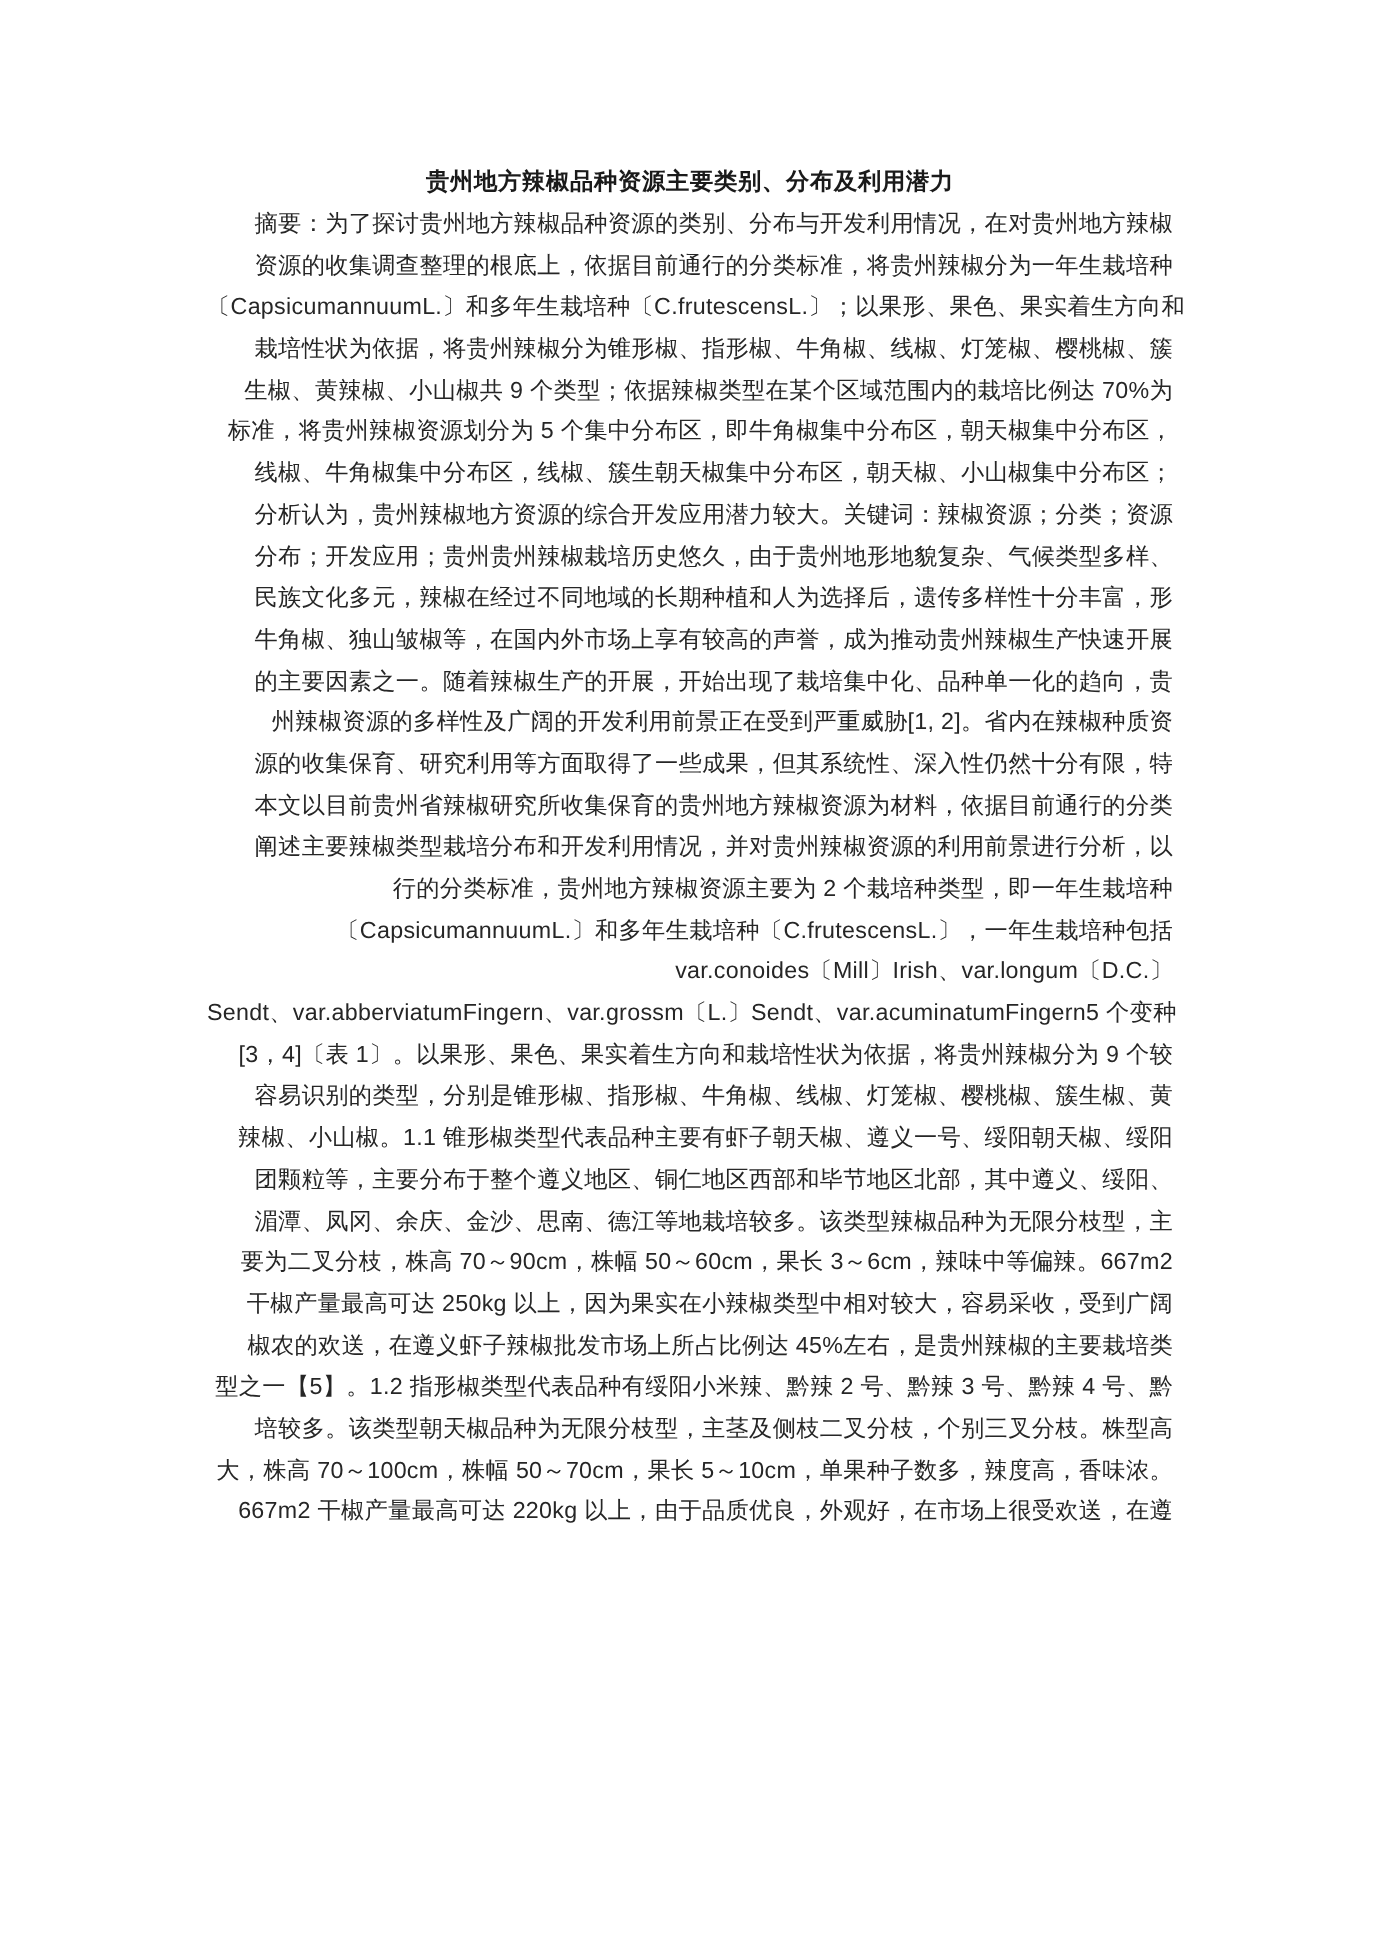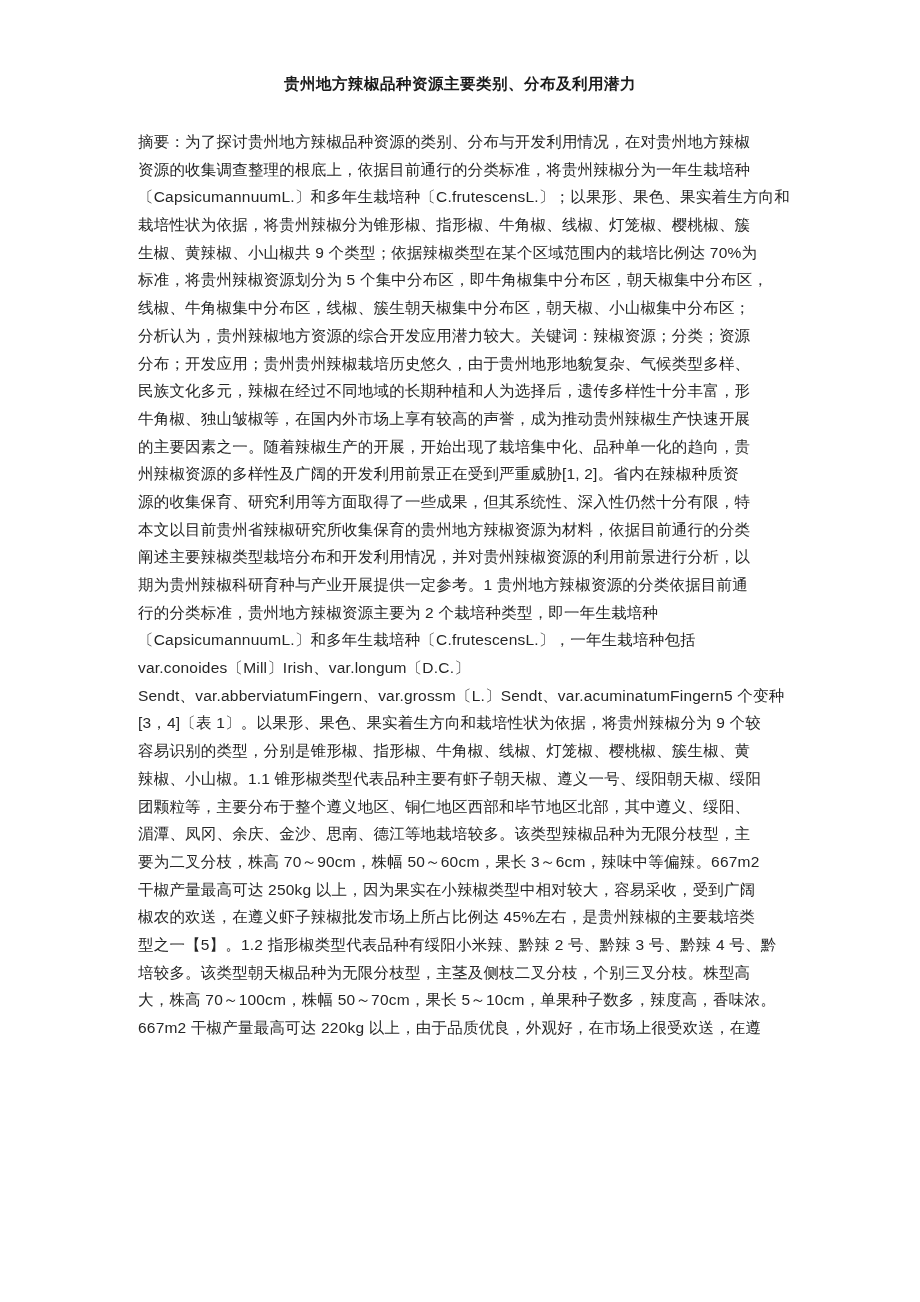--- a/index.html
+++ b/index.html
@@ -11,33 +11,33 @@
     width: 920px;
     height: 1302px;
     overflow: hidden;
     font-family: "Liberation Sans", "DejaVu Sans", sans-serif;
     color: #262626;
   }
   .page {
     box-sizing: border-box;
     width: 920px;
     height: 1302px;
-    padding: 70px 138px 0 138px;
+    padding: 108px 138px 0 138px;
     background: #ffffff;
   }
   .title {
     font-size: 15.5px;
     font-weight: bold;
     text-align: center;
     line-height: 28px;
     color: #1a1a1a;
     letter-spacing: 0.5px;
   }
   .body-text {
-    margin-top: 30px;
+    text-align: right;
   }
   .line {
     font-size: 15.5px;
     line-height: 27.7px;
     height: 27.7px;
     white-space: nowrap;
     letter-spacing: 0.2px;
     color: #262626;
   }
 </style>
@@ -56,21 +56,20 @@
       <div class="line">线椒、牛角椒集中分布区，线椒、簇生朝天椒集中分布区，朝天椒、小山椒集中分布区；</div>
       <div class="line">分析认为，贵州辣椒地方资源的综合开发应用潜力较大。关键词：辣椒资源；分类；资源</div>
       <div class="line">分布；开发应用；贵州贵州辣椒栽培历史悠久，由于贵州地形地貌复杂、气候类型多样、</div>
       <div class="line">民族文化多元，辣椒在经过不同地域的长期种植和人为选择后，遗传多样性十分丰富，形</div>
       <div class="line">牛角椒、独山皱椒等，在国内外市场上享有较高的声誉，成为推动贵州辣椒生产快速开展</div>
       <div class="line">的主要因素之一。随着辣椒生产的开展，开始出现了栽培集中化、品种单一化的趋向，贵</div>
       <div class="line">州辣椒资源的多样性及广阔的开发利用前景正在受到严重威胁[1, 2]。省内在辣椒种质资</div>
       <div class="line">源的收集保育、研究利用等方面取得了一些成果，但其系统性、深入性仍然十分有限，特</div>
       <div class="line">本文以目前贵州省辣椒研究所收集保育的贵州地方辣椒资源为材料，依据目前通行的分类</div>
       <div class="line">阐述主要辣椒类型栽培分布和开发利用情况，并对贵州辣椒资源的利用前景进行分析，以</div>
-      <div class="line">期为贵州辣椒科研育种与产业开展提供一定参考。1 贵州地方辣椒资源的分类依据目前通</div>
       <div class="line">行的分类标准，贵州地方辣椒资源主要为 2 个栽培种类型，即一年生栽培种</div>
       <div class="line">〔CapsicumannuumL.〕和多年生栽培种〔C.frutescensL.〕，一年生栽培种包括</div>
       <div class="line">var.conoides〔Mill〕Irish、var.longum〔D.C.〕</div>
       <div class="line">Sendt、var.abberviatumFingern、var.grossm〔L.〕Sendt、var.acuminatumFingern5 个变种</div>
       <div class="line">[3，4]〔表 1〕。以果形、果色、果实着生方向和栽培性状为依据，将贵州辣椒分为 9 个较</div>
       <div class="line">容易识别的类型，分别是锥形椒、指形椒、牛角椒、线椒、灯笼椒、樱桃椒、簇生椒、黄</div>
       <div class="line">辣椒、小山椒。1.1 锥形椒类型代表品种主要有虾子朝天椒、遵义一号、绥阳朝天椒、绥阳</div>
       <div class="line">团颗粒等，主要分布于整个遵义地区、铜仁地区西部和毕节地区北部，其中遵义、绥阳、</div>
       <div class="line">湄潭、凤冈、余庆、金沙、思南、德江等地栽培较多。该类型辣椒品种为无限分枝型，主</div>
       <div class="line">要为二叉分枝，株高 70～90cm，株幅 50～60cm，果长 3～6cm，辣味中等偏辣。667m2</div>

